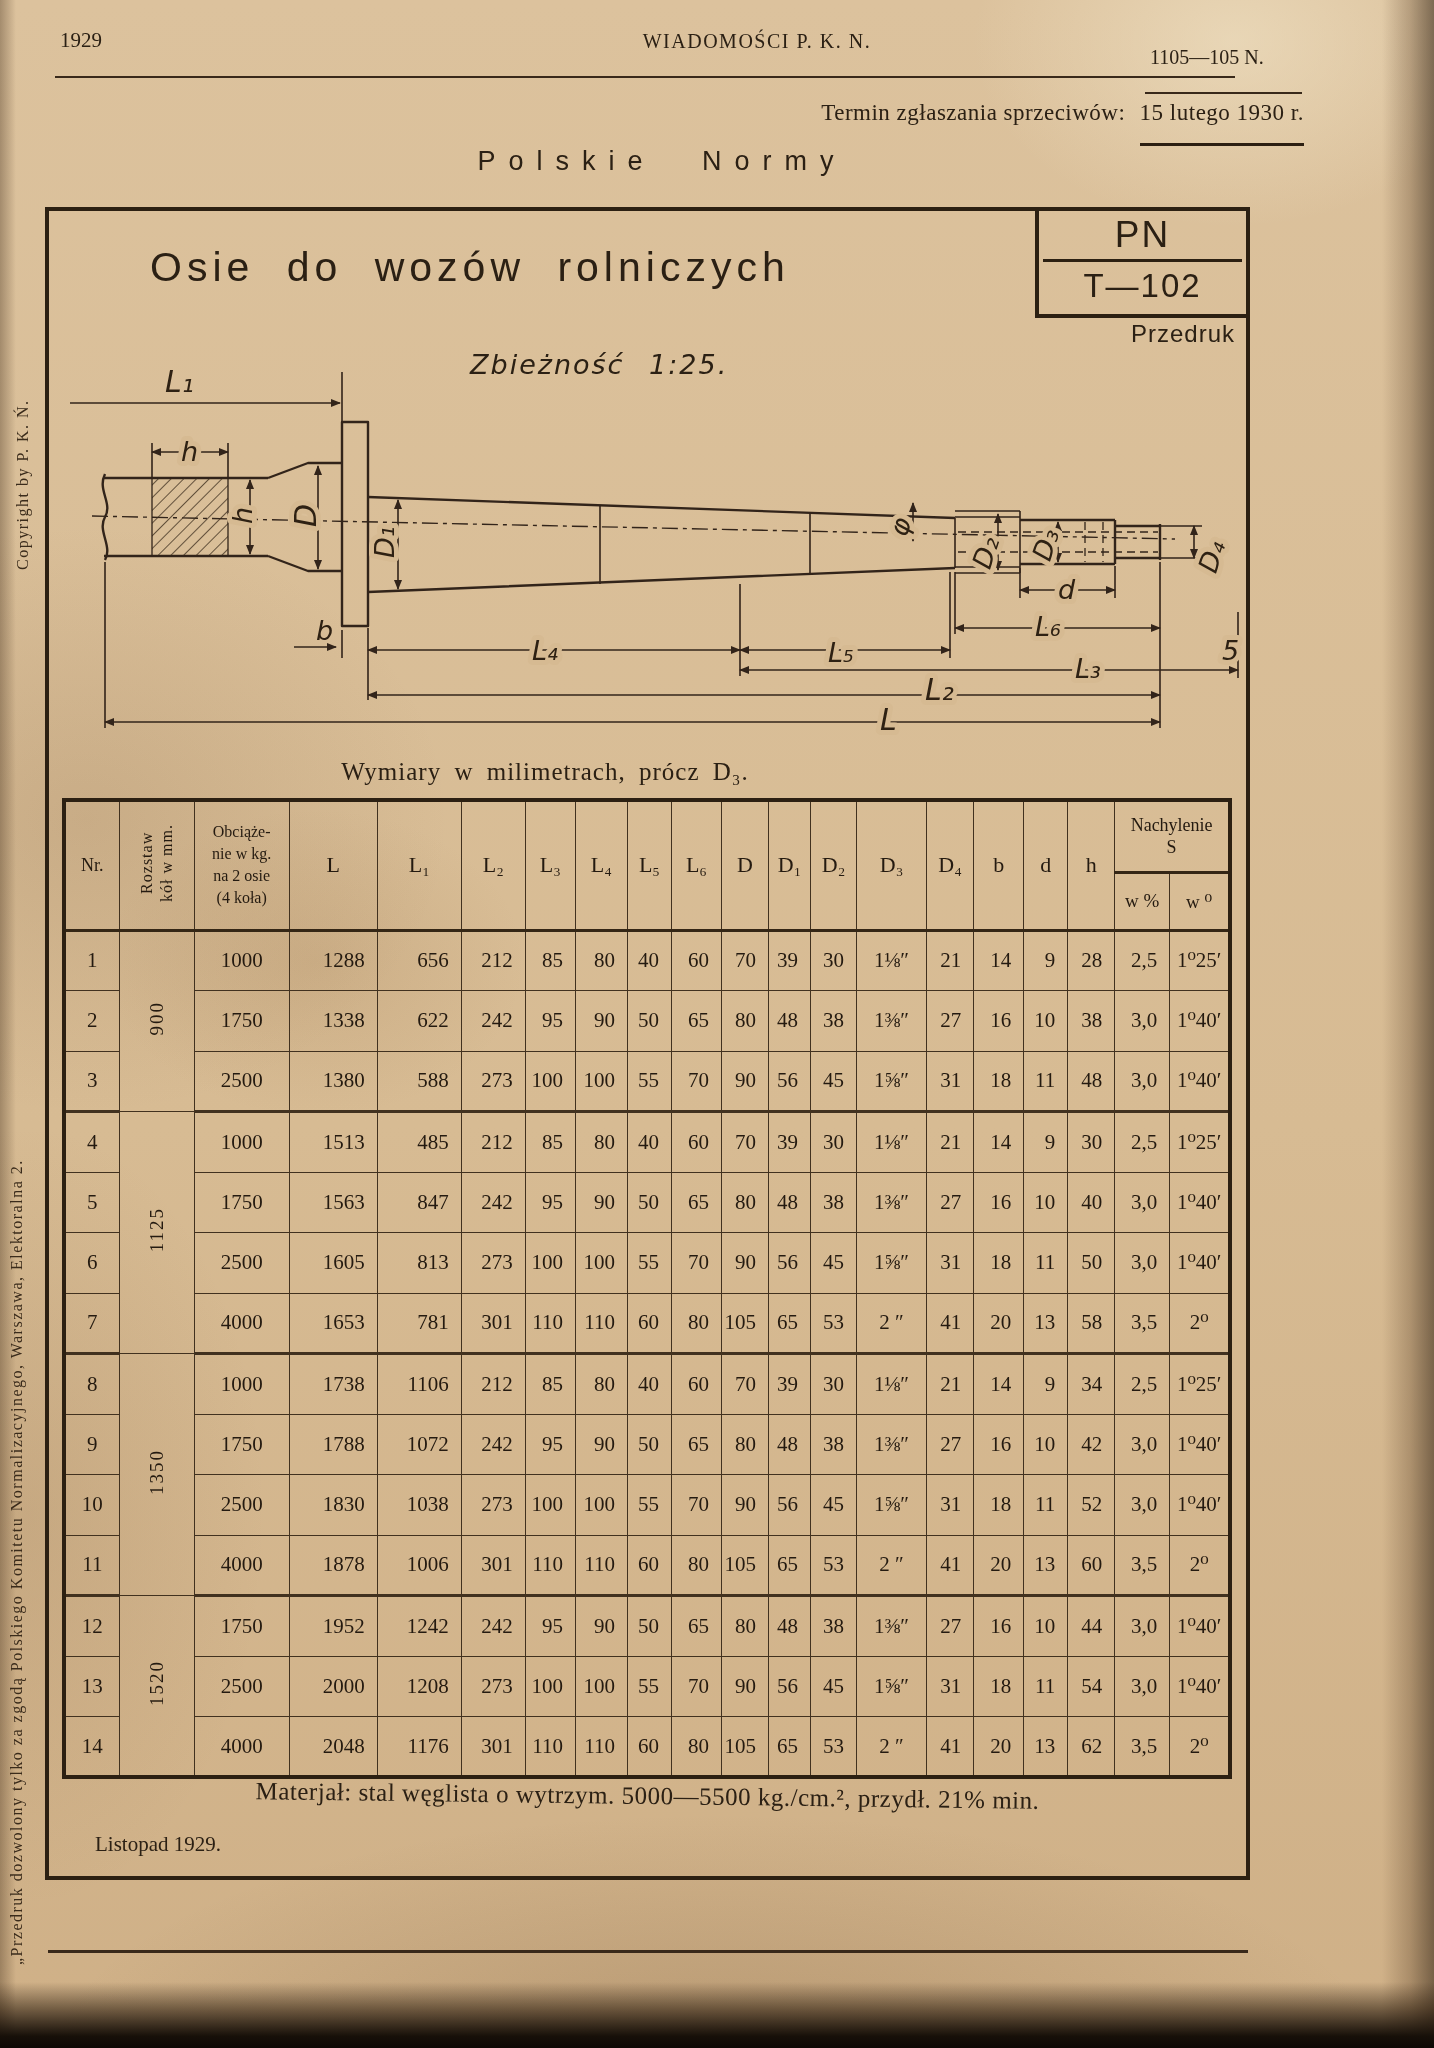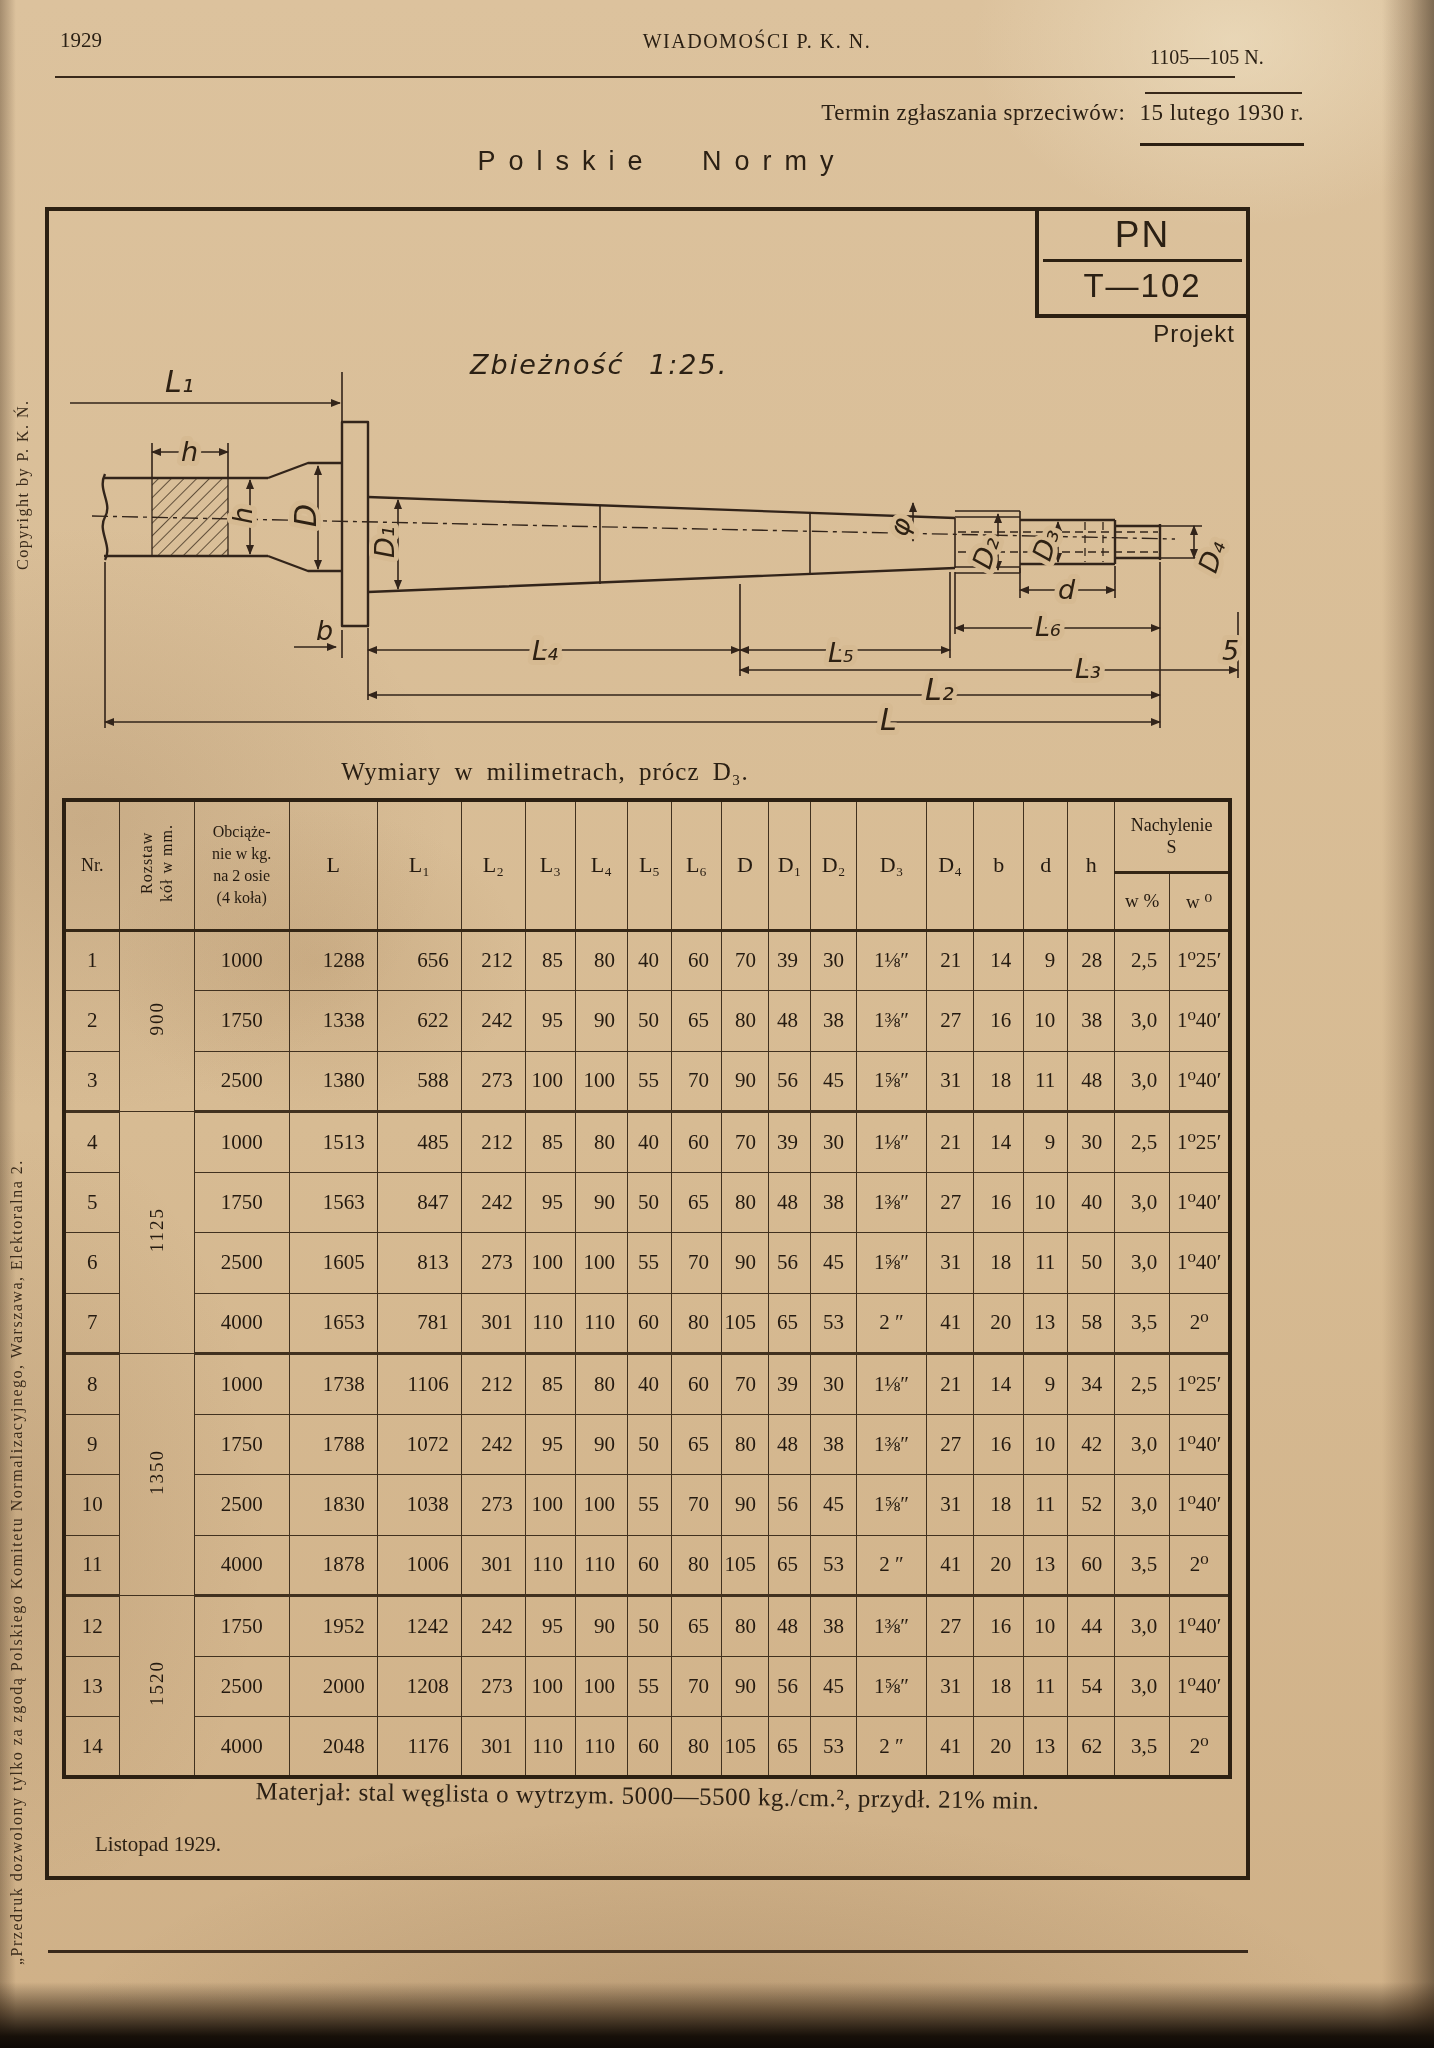--- a/index.html
+++ b/index.html
@@ -97,26 +97,27 @@
   <div class="abs deadline">
     <span>Termin zgłaszania sprzeciwów:</span>
     <span class="date">15 lutego 1930 r.</span>
   </div>
   <div class="abs series">Polskie Normy</div>
 
   <div class="vside v-copy">Copyright by P. K. Ń.</div>
   <div class="vside v-reprint">„Przedruk dozwolony tylko za zgodą Polskiego Komitetu Normalizacyjnego, Warszawa, Elektoralna 2.</div>
 
   <div class="abs frame"></div>
+  <div class="abs norm-title">Osie do wozów rolniczych</div>
   <div class="abs pn-box">
     <div class="pn-top">PN</div>
     <div class="pn-div"></div>
     <div class="pn-bottom">T—102</div>
   </div>
-  <div class="abs pn-status">Projekt</div>
+  <div class="abs pn-status">Przedruk</div>
 
   <div class="abs taper-note">Zbieżność 1:25.</div>
   <svg class="abs" style="left:45px;top:330px;width:1205px;height:455px" viewBox="45 330 1205 455">
     <defs>
       <pattern id="hatch" width="9" height="9" patternUnits="userSpaceOnUse" patternTransform="rotate(45)">
         <line x1="0" y1="0" x2="0" y2="9" stroke="#3a2b1b" stroke-width="1.5"></line>
       </pattern>
       <marker id="ar" markerWidth="11" markerHeight="9" refX="9" refY="4" orient="auto-start-reverse" markerUnits="userSpaceOnUse">
         <path d="M0 0 L10 4 L0 8 Z" fill="#32241a"></path>
       </marker>

